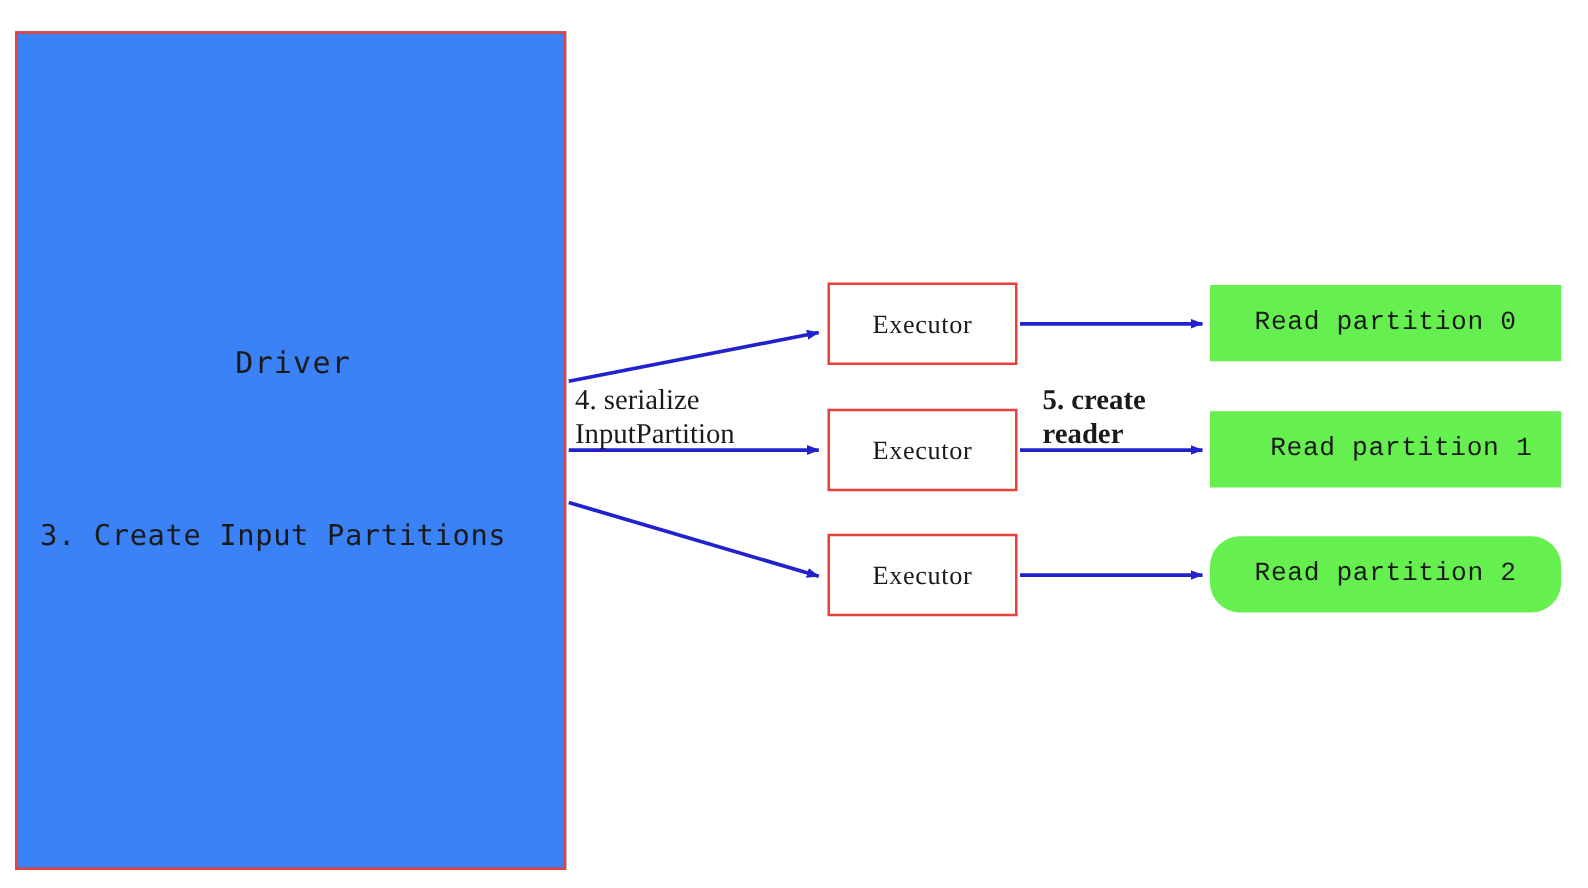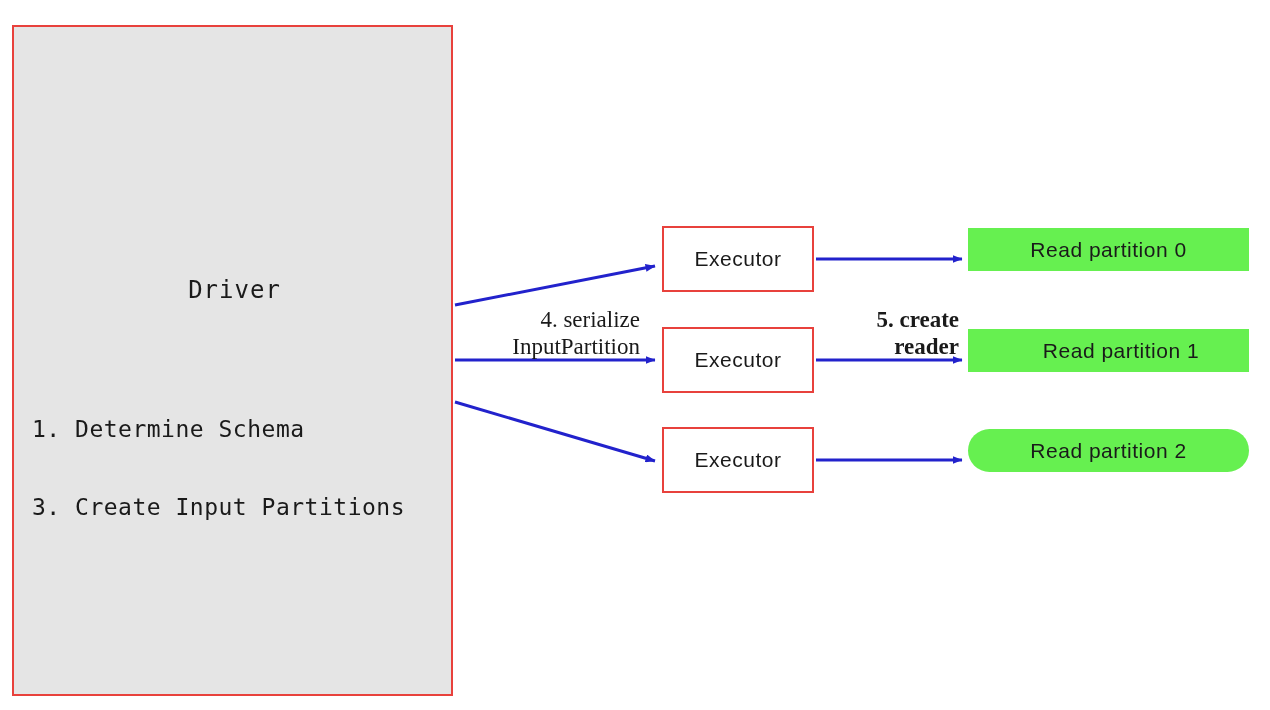--- a/index.html
+++ b/index.html
@@ -29,21 +29,21 @@
     align-items: center;
     justify-content: center;
   }
   
   #driver-box {
     left: 12px;
     top: 25px;
     width: 441px;
     height: 671px;
     border: 2px solid #e8413c;
-    background: #e5e5e5;
+    background: #3b82f6;
     display: block;
   }
   #driver-title {
     position: absolute;
     left: 0;
     top: 249px;
     width: 441px;
     text-align: center;
     font-family: "DejaVu Sans Mono", "Liberation Mono", monospace;
     font-size: 24px;
@@ -63,48 +63,48 @@
     white-space: pre;
   }
   .driver-step { display: block; }
 
   
   .executor-box {
     width: 152px;
     height: 66px;
     border: 2px solid #e8413c;
     background: #ffffff;
-    font-family: Liberation Sans, sans-serif;
+    font-family: Liberation Serif, serif;
     font-size: 21px;
     color: #1a1a1a;
     letter-spacing: 0.5px;
   }
   #executor-0 { left: 662px; top: 226px; }
   #executor-1 { left: 662px; top: 327px; }
   #executor-2 { left: 662px; top: 427px; }
 
   
   .partition-box {
     width: 281px;
-    height: 43px;
+    height: 61px;
     background: #66f050;
     border: none;
-    font-family: Liberation Sans, sans-serif;
+    font-family: Liberation Mono, monospace;
     font-size: 21px;
     color: #1a1a1a;
     letter-spacing: 0.5px;
   }
   #partition-0 { left: 968px; top: 228px; }
   #partition-1 { left: 968px; top: 329px; padding-left: 25px; }
   #partition-2 { left: 968px; top: 429px; border-radius: 24px; }
 
   
   .edge-label {
     position: absolute;
-    text-align: right;
+    text-align: left;
     font-family: "Liberation Serif", "DejaVu Serif", serif;
     font-size: 23px;
     line-height: 27px;
     color: #1a1a1a;
     white-space: nowrap;
   }
   #label-serialize {
     left: 460px;
     top: 306px;
     width: 180px;
@@ -138,21 +138,20 @@
     <line x1="816" y1="259" x2="962" y2="259" stroke="#2222cc" stroke-width="3" marker-end="url(#arrowhead)"></line>
 
     <line x1="816" y1="360" x2="962" y2="360" stroke="#2222cc" stroke-width="3" marker-end="url(#arrowhead)"></line>
 
     <line x1="816" y1="460" x2="962" y2="460" stroke="#2222cc" stroke-width="3" marker-end="url(#arrowhead)"></line>
   </svg>
 
   <div id="driver-box" class="node">
     <div id="driver-title">Driver</div>
     <div id="driver-steps">
-      <span class="driver-step">1. Determine Schema</span>
       <span class="driver-step">3. Create Input Partitions</span>
     </div>
   </div>
 
   <div id="executor-0" class="node executor-box">Executor</div>
   <div id="executor-1" class="node executor-box">Executor</div>
   <div id="executor-2" class="node executor-box">Executor</div>
 
   <div id="partition-0" class="node partition-box">Read partition 0</div>
   <div id="partition-1" class="node partition-box">Read partition 1</div>

